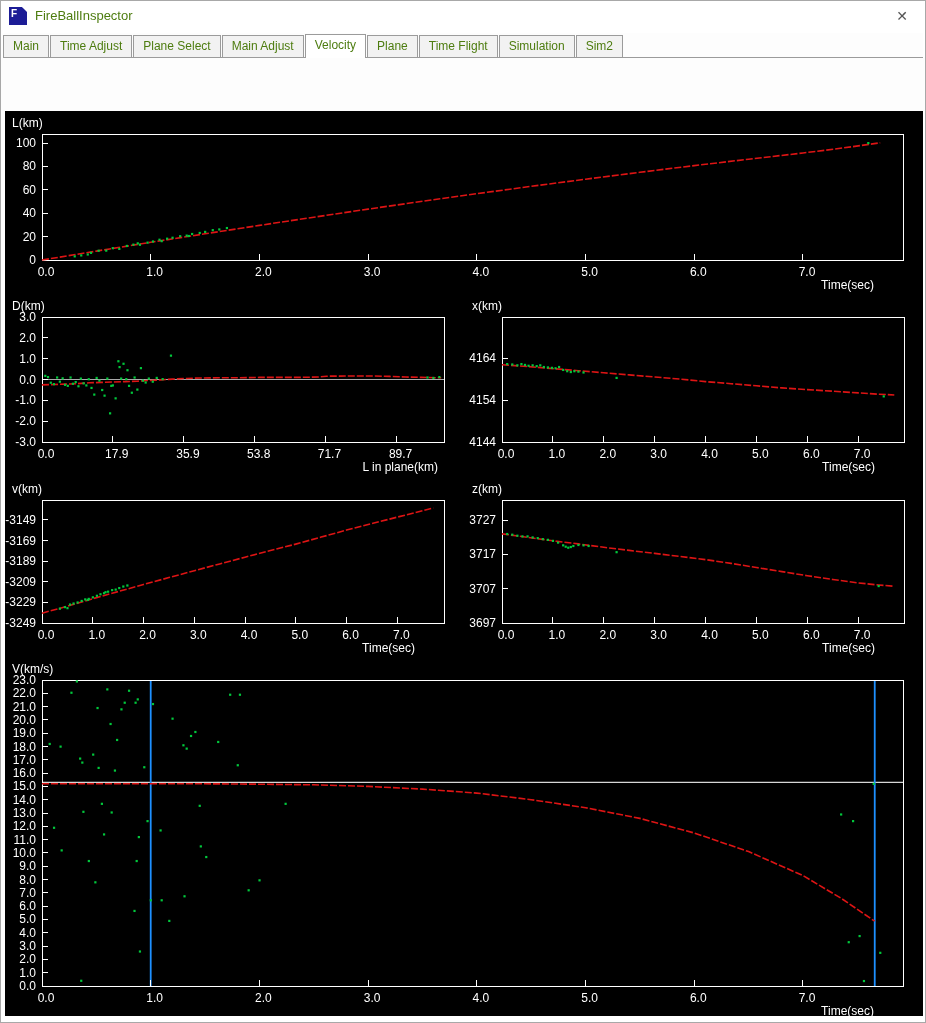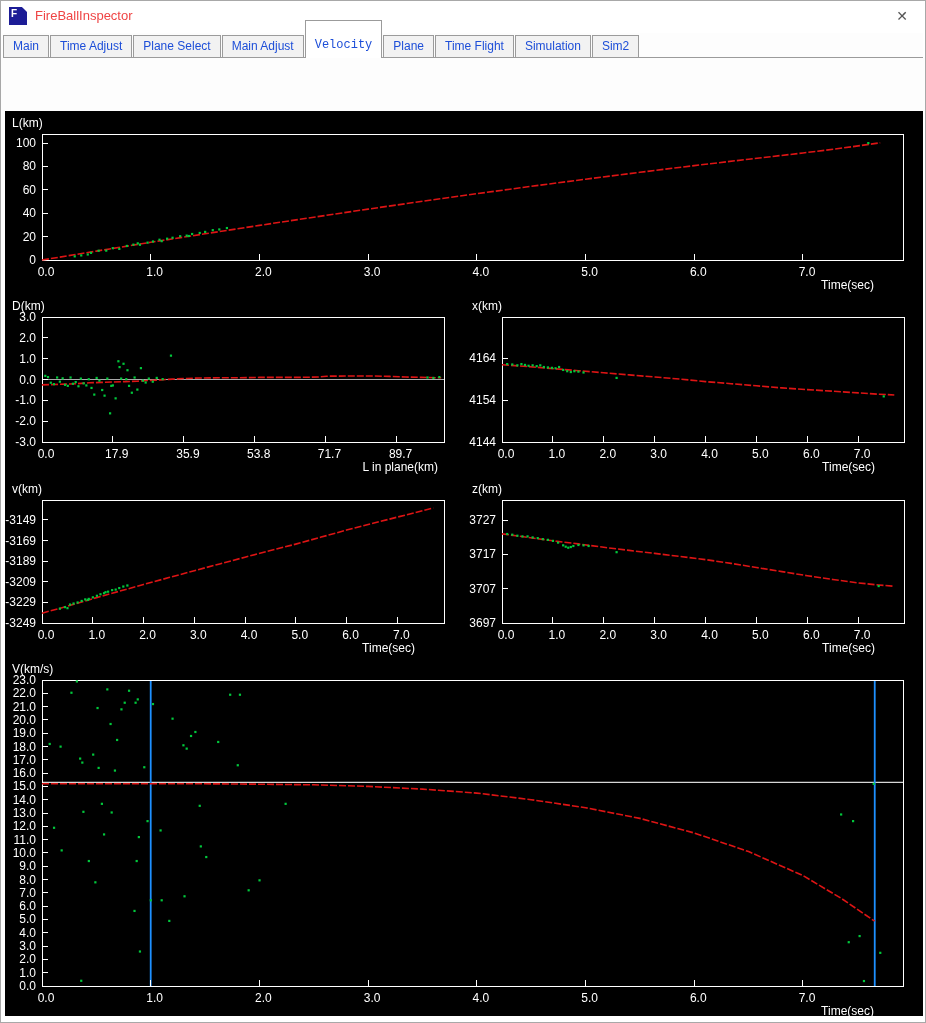--- a/index.html
+++ b/index.html
@@ -2,26 +2,26 @@
 <html><head>
 <meta charset="utf-8">
 <style>
   html,body{margin:0;padding:0;background:#cfcfcf;font-family:"Liberation Sans",sans-serif;}
   .window{position:relative;width:926px;height:1023px;background:#ffffff;border:1px solid #a8a8a8;box-sizing:border-box;overflow:hidden;}
   
   .titlebar{position:absolute;left:0;top:0;right:0;height:30px;background:#ffffff;}
   .app-icon{position:absolute;left:8px;top:6px;width:18px;height:18px;background:#1c1c96;
     clip-path:polygon(0 0,72% 0,100% 28%,100% 100%,0 100%);}
   .app-icon .letter{position:absolute;left:2px;top:1px;font-size:10px;font-weight:bold;color:#ffffff;}
-  .win-title{position:absolute;left:34px;top:7px;font-size:13px;color:#ef4444;}
+  .win-title{position:absolute;left:34px;top:7px;font-size:13px;color:#4d7c0f;}
   .close-btn{position:absolute;right:6px;top:4px;width:34px;height:22px;text-align:center;line-height:22px;color:#555;font-size:14px;cursor:default;}
   
   .tabstrip{position:absolute;left:2px;top:32px;right:2px;height:24px;display:flex;align-items:flex-end;border-bottom:1px solid #9b9b9b;background:#fdfdfd;}
-  .tab{font-size:12px;color:#1d4ed8;padding:3px 9px 4px 9px;border:1px solid #9b9b9b;border-bottom:none;background:#f2f2f2;margin-right:1px;white-space:nowrap;position:relative;}
-  .tab.selected{background:#ffffff;padding-top:17px;padding-bottom:6px;margin-bottom:-1px;z-index:2;font-family:Liberation Mono, monospace;}
+  .tab{font-size:12px;color:#4d7c0f;padding:3px 9px 4px 9px;border:1px solid #9b9b9b;border-bottom:none;background:#f2f2f2;margin-right:1px;white-space:nowrap;position:relative;}
+  .tab.selected{background:#ffffff;padding-top:3px;padding-bottom:6px;margin-bottom:-1px;z-index:2;}
   
   .controls{position:absolute;left:0;top:57px;right:0;height:53px;background:#fdfdfd;font-size:12px;color:#000;}
   .lbl{position:absolute;white-space:nowrap;}
   .spin{position:absolute;display:flex;height:24px;}
   .spin-box{box-sizing:border-box;border:1px solid #707070;background:#fff;height:24px;line-height:22px;font-size:12px;text-align:right;padding:0 4px;}
   .spin-btns{display:flex;flex-direction:column;width:15px;margin-left:2px;height:24px;}
   .spin-btns .sbtn{flex:1;box-sizing:border-box;background:#f0f0f0;border:1px solid #acacac;padding:0;display:flex;align-items:center;justify-content:center;cursor:default;}
   .arr-up{width:0;height:0;border-left:3px solid transparent;border-right:3px solid transparent;border-bottom:4px solid #404040;}
   .arr-dn{width:0;height:0;border-left:3px solid transparent;border-right:3px solid transparent;border-top:4px solid #404040;}
   

